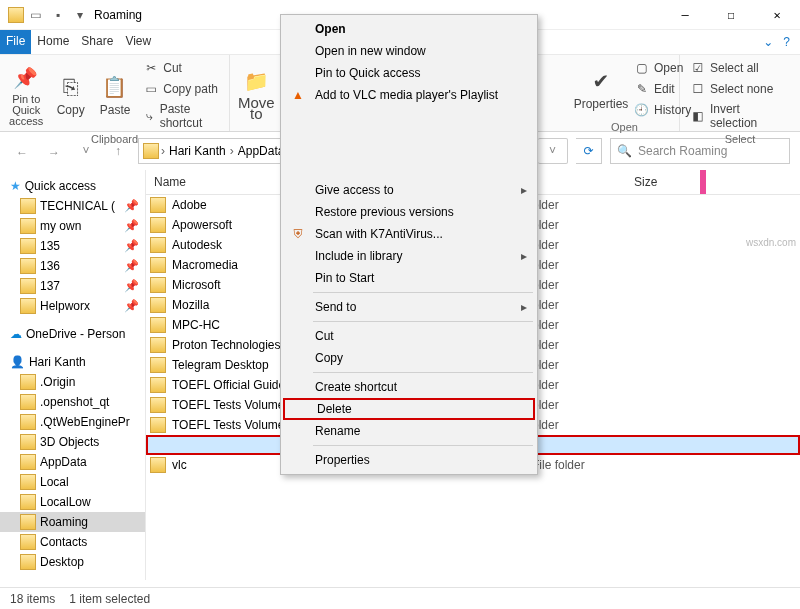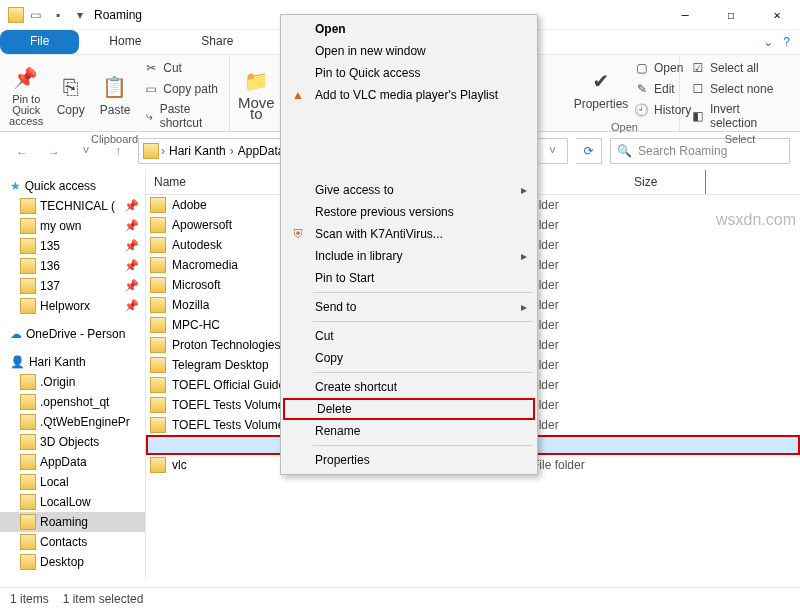--- a/index.html
+++ b/index.html
@@ -3,21 +3,21 @@
 <meta charset="utf-8">
 <style>
 * { box-sizing: border-box; margin: 0; padding: 0; font-family: "Segoe UI", Arial, sans-serif; font-size: 12px; }
 body { background: #fff; width: 800px; height: 609px; overflow: hidden; position: relative; }
 .titlebar { height: 30px; display: flex; align-items: center; padding: 0 0 0 8px; background: #fff; border-bottom: 1px solid #eee; }
 .titlebar .title { flex: 1; padding-left: 6px; }
 .titlebar .winbtn { width: 46px; height: 30px; display: flex; align-items: center; justify-content: center; font-family: monospace; }
 .qat { display: flex; gap: 6px; margin-left: 4px; }
 .qat .q { width: 16px; height: 16px; display:flex;align-items:center;justify-content:center;color:#555;}
 .tabs { height: 24px; display: flex; align-items: stretch; background: #fff; }
-.tab { padding: 4px 30px; color: #333; border-radius: 8px; }
+.tab { padding: 4px 6px; color: #333; }
 .tab.file { background: #1979ca; color: #fff; }
 .help { margin-left: auto; display:flex; align-items:center; gap:10px; padding-right:10px; color:#1979ca;}
 .ribbon { height: 78px; border-top: 1px solid #eaeaea; border-bottom: 1px solid #d8d8d8; display: flex; background: #fafafa; position:relative; }
 .group { border-right: 1px solid #e4e4e4; padding: 4px 8px 2px 8px; display:flex; flex-direction:column; }
 .group-body { display:flex; gap:8px; flex:1; }
 .group-label { text-align:center; color:#666; font-size:11px; padding-top:2px;}
 .bigbtn { display:flex; flex-direction:column; align-items:center; justify-content:center; width:46px; gap:2px; color:#444;}
 .bigbtn .ic { width:28px; height:28px; display:flex;align-items:center;justify-content:center;font-size:20px;}
 .smallcol { display:flex; flex-direction:column; gap:3px; justify-content:center;}
 .smallitem { display:flex; align-items:center; gap:4px; padding:1px 2px; color:#444;}
@@ -31,37 +31,37 @@
 .searchbox { width:180px; height:26px; border:1px solid #ccc; display:flex;align-items:center;padding:0 6px;color:#888;gap:6px;}
 .content { display:flex; height: 410px; }
 .sidebar { width:146px; border-right:1px solid #e8e8e8; overflow:hidden; padding-top:6px;}
 .side-item { display:flex;align-items:center;gap:4px;padding:2px 2px 2px 20px; height:20px; white-space:nowrap;}
 .side-item.top { padding-left:10px; }
 .side-item .fi { width:16px;height:16px;background:linear-gradient(#ffe9a6,#f0c24b);border:1px solid #d2a53e;}
 .side-item.roaming { background:#d8d8d8; }
 .star { color:#39a0ed; }
 .main { flex:1; display:flex; flex-direction:column; }
 .headers { display:flex; border-bottom:1px solid #e6e6e6; color:#333; }
-.headers .col { padding:5px 8px; border-right:1px solid #ec4899;}
+.headers .col { padding:5px 8px; border-right:6px solid #ec4899;}
 .col-name { width:240px;} .col-date { width:140px;} .col-type{width:100px;} .col-size{width:80px;}
 .rows { flex:1; overflow:hidden;}
 .row { display:flex; align-items:center; height:20px; padding:0 4px;}
 .row .fi { width:16px;height:16px;background:linear-gradient(#ffe9a6,#f0c24b);border:1px solid #d2a53e;margin-right:6px;}
 .row .nm { width:220px; white-space:nowrap; overflow:hidden;}
 .row .dt { width:140px; color:#555;} .row .ty{width:100px;color:#555;} 
 .row.selected { background:#cde8ff;flex-direction:column;}
 .row.twitch { border:2px solid #d10000; }
 .status { position:absolute; bottom:0; left:0; right:0; height:22px; border-top:1px solid #e2e2e2; display:flex;align-items:center;padding:0 10px;gap:14px;color:#444;background:#fff;}
 .ctx { position:absolute; left:280px; top:14px; width:258px; background:#f2f2f2; border:1px solid #bcbcbc; box-shadow:3px 3px 6px rgba(0,0,0,.25); padding:3px 2px;}
 .ctx-item { display:flex; align-items:center; height:22px; padding:0 8px 0 32px; position:relative;}
 .ctx-item .cic { position:absolute; left:6px; width:18px; text-align:center;}
 .ctx-item.arrow::after { content:"▸"; position:absolute; right:8px; color:#555;}
 .ctx-sep { height:1px; background:#d0d0d0; margin:3px 2px 3px 30px;}
 .ctx-item.delete { border:2px solid #d10000;}
-.watermark { position:absolute; right:4px; top:220px; color:#b9b9b9; font-size:16px; transform:translateY(-50%);}
+.watermark { position:absolute; right:4px; top:242px; color:#b9b9b9; font-size:10px; transform:translateY(-50%);}
 .folder-ic { width:16px;height:16px;background:linear-gradient(#ffe9a6,#f0c24b);border:1px solid #d2a53e;}
 .vlc { color:#e85e00; }
 .cover { position:absolute; left:284px; top:55px; width:250px; height:70px; background:#f2f2f2; z-index:5;}
 </style>
 </head>
 <body>
 
 <div class="titlebar">
   <div class="folder-ic"></div>
   <div class="qat">
@@ -376,21 +376,21 @@
           <span class="fi"></span>
           <span class="nm">vlc</span>
           <span class="dt">20-Sep-22 11:11 PM</span>
           <span class="ty">File folder</span>
         </div>
       </div>
   </div>
 </div>
 
 <div class="status">
-  <span>1 items</span>
+  <span>18 items</span>
   <span>1 item selected</span>
 </div>
 
 <div class="ctx">
   <div class="ctx-item">
       <b>Open</b>
     </div>
   <div class="ctx-item">Open in new window</div>
   <div class="ctx-item">Pin to Quick access</div>
   <div class="ctx-item">

